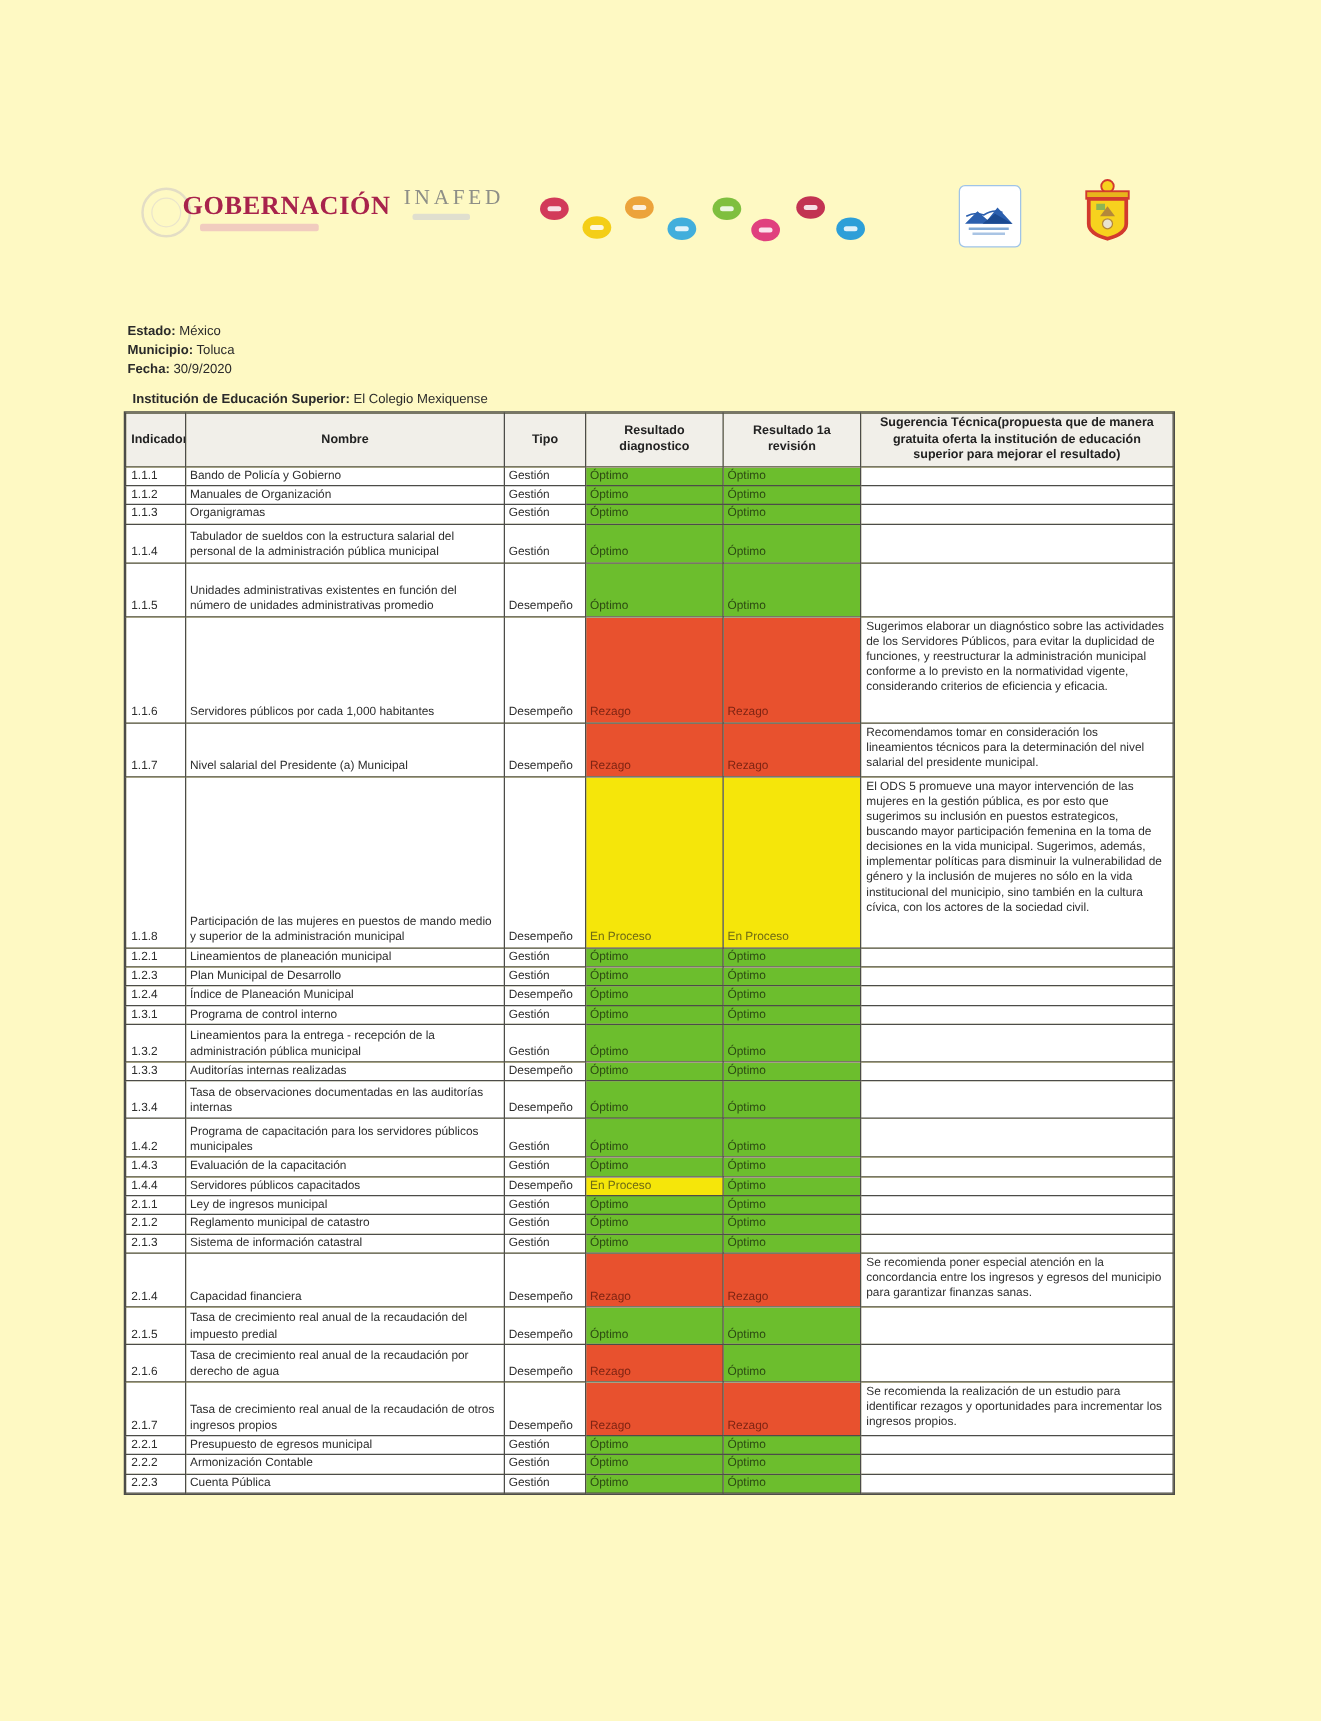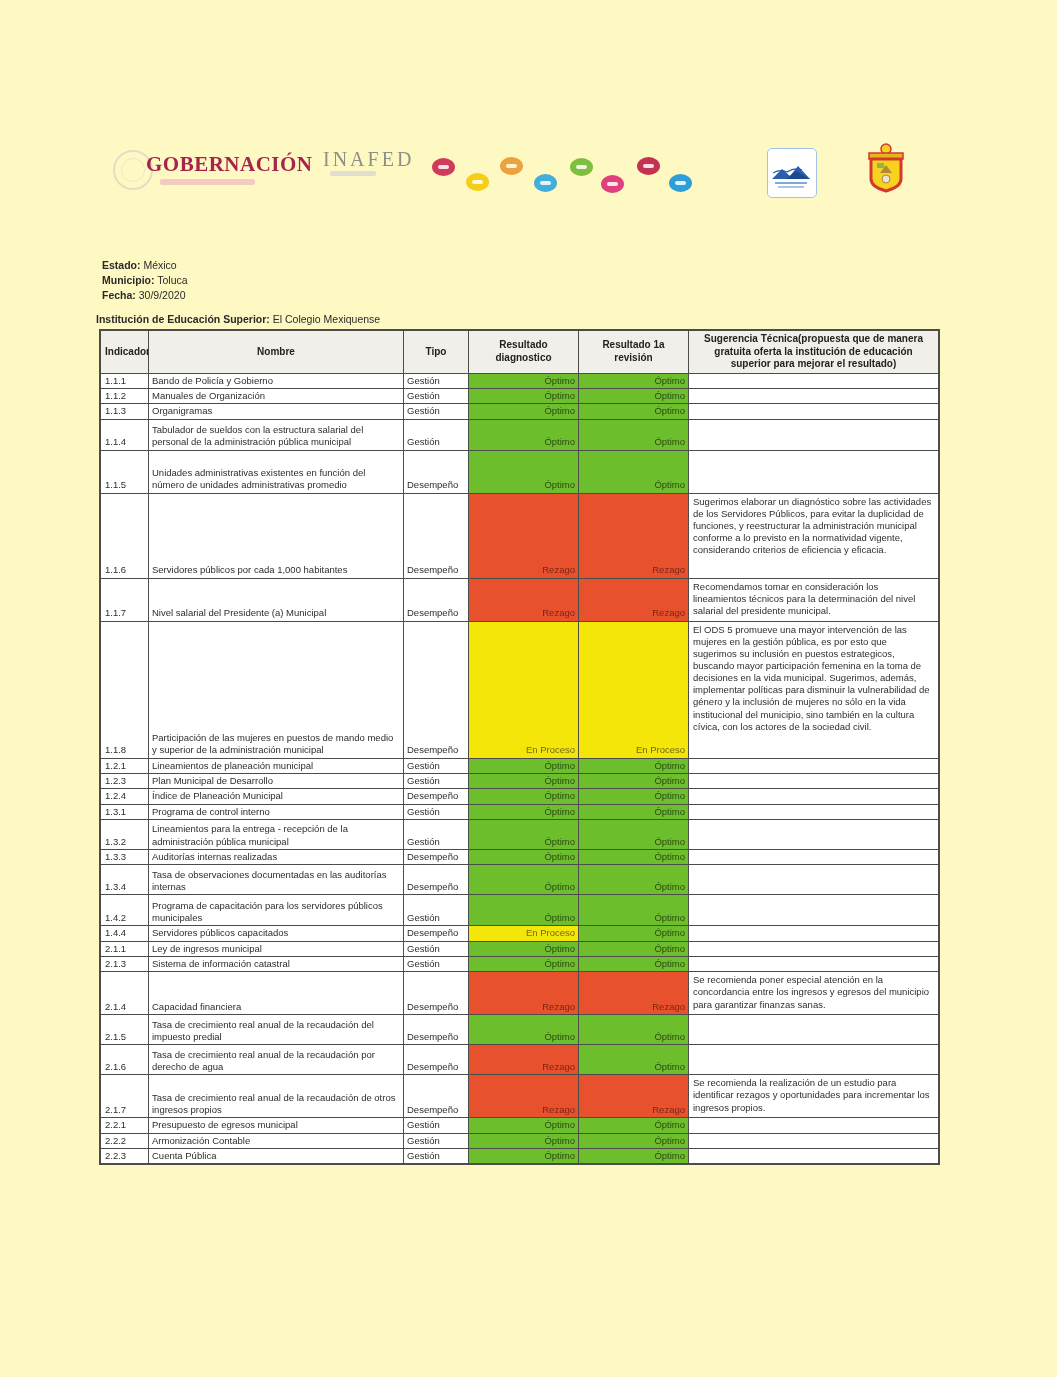--- a/index.html
+++ b/index.html
@@ -21,21 +21,21 @@
     position:absolute;left:146px;top:152px;
     font-family:"Liberation Serif",serif;font-weight:bold;font-size:21px;
     color:#a8234c;letter-spacing:.5px;
   }
   .gob-sub{
     position:absolute;left:160px;top:179px;width:95px;height:6px;
     background:#e7a9bc;opacity:.55;border-radius:2px;filter:blur(.4px);
   }
   .inafed-text{
     position:absolute;left:323px;top:148px;
-    font-family:"Liberation Serif",serif;font-size:20px;color:#8e8f87;letter-spacing:3px;
+    font-family:"Liberation Serif",serif;font-size:17px;color:#8e8f87;letter-spacing:3px;
   }
   .inafed-sub{
     position:absolute;left:330px;top:171px;width:46px;height:5px;
     background:#d9d9d2;opacity:.8;border-radius:2px;filter:blur(.4px);
   }
   .sdg-wrap{position:absolute;left:0;top:0;}
   .sdg{
     position:absolute;width:23px;height:18px;border-radius:50%;
   }
   .sdg::after{
@@ -51,37 +51,37 @@
   .doc-title{
     position:absolute;left:99px;top:194px;font-size:17.5px;font-weight:bold;color:#1c1c1c;
     letter-spacing:.1px;
   }
   .report-subtitle{
     position:absolute;left:100px;top:240px;width:838px;text-align:center;
     font-size:10.5px;font-weight:bold;color:#2a2a2a;
   }
   .meta{position:absolute;left:102px;top:258px;font-size:10.5px;line-height:15px;color:#2a2a2a;}
   .meta b{font-weight:bold;}
-  .inst-line{position:absolute;left:96px;top:313px;font-size:10.5px;color:#2a2a2a;text-align:center;}
+  .inst-line{position:absolute;left:106px;top:313px;font-size:10.5px;color:#2a2a2a;text-align:center;}
   .inst-line b{font-weight:bold;}
   
   .tbl-wrap{position:absolute;left:100px;top:330px;}
   table{border-collapse:collapse;table-layout:fixed;width:838px;}
   th,td{border:1px solid #4c4c48;overflow:hidden;}
   thead tr{height:40px;}
   th{
     background:#f1efe9;font-size:10px;font-weight:bold;color:#222;
     text-align:center;vertical-align:middle;padding:2px 4px;line-height:1.25;
   }
   td{
     font-size:9.5px;color:#2d2d2d;padding:1px 3px;vertical-align:bottom;line-height:1.3;
     background:#fff;
   }
   td.ind{padding-left:4px;}
-  td.status{text-align:right;font-size:9.5px;}
+  td.status{text-align:left;font-size:9.5px;}
   td.sug{vertical-align:top;padding:2px 5px 2px 4px;line-height:1.28;font-size:9.5px;color:#2f2f2f;}
   table{outline:1px solid #4c4c48;}
 </style>
 </head>
 <body>
 
 <div class="page">
 
   <div class="logo-row">
     <div class="eagle"></div>
@@ -275,37 +275,53 @@
             <td class="sug"></td>
           </tr>
           <tr style="height: 31px;">
             <td class="ind">1.4.2</td>
             <td class="nom">Programa de capacitación para los servidores públicos municipales</td>
             <td class="tipo">Gestión</td>
             <td class="status" style="background: rgb(108, 190, 45); color: rgb(44, 74, 18);">Óptimo</td>
             <td class="status" style="background: rgb(108, 190, 45); color: rgb(44, 74, 18);">Óptimo</td>
             <td class="sug"></td>
           </tr>
+          <tr style="height: 14px;">
+            <td class="ind">1.4.3</td>
+            <td class="nom">Evaluación de la capacitación</td>
+            <td class="tipo">Gestión</td>
+            <td class="status" style="background: rgb(108, 190, 45); color: rgb(44, 74, 18);">Óptimo</td>
+            <td class="status" style="background: rgb(108, 190, 45); color: rgb(44, 74, 18);">Óptimo</td>
+            <td class="sug"></td>
+          </tr>
           <tr style="height: 14px; margin-left: 24px;">
             <td class="ind">1.4.4</td>
             <td class="nom">Servidores públicos capacitados</td>
             <td class="tipo">Desempeño</td>
             <td class="status" style="background: rgb(245, 230, 10); color: rgb(110, 106, 20);">En Proceso</td>
             <td class="status" style="background: rgb(108, 190, 45); color: rgb(44, 74, 18);">Óptimo</td>
             <td class="sug"></td>
           </tr>
           <tr style="height: 14px;">
             <td class="ind">2.1.1</td>
             <td class="nom">Ley de ingresos municipal</td>
             <td class="tipo">Gestión</td>
             <td class="status" style="background: rgb(108, 190, 45); color: rgb(44, 74, 18);">Óptimo</td>
             <td class="status" style="background: rgb(108, 190, 45); color: rgb(44, 74, 18);">Óptimo</td>
             <td class="sug"></td>
           </tr>
           <tr style="height: 14px;">
+            <td class="ind">2.1.2</td>
+            <td class="nom">Reglamento municipal de catastro</td>
+            <td class="tipo">Gestión</td>
+            <td class="status" style="background: rgb(108, 190, 45); color: rgb(44, 74, 18);">Óptimo</td>
+            <td class="status" style="background: rgb(108, 190, 45); color: rgb(44, 74, 18);">Óptimo</td>
+            <td class="sug"></td>
+          </tr>
+          <tr style="height: 14px;">
             <td class="ind">2.1.3</td>
             <td class="nom">Sistema de información catastral</td>
             <td class="tipo">Gestión</td>
             <td class="status" style="background: rgb(108, 190, 45); color: rgb(44, 74, 18);">Óptimo</td>
             <td class="status" style="background: rgb(108, 190, 45); color: rgb(44, 74, 18);">Óptimo</td>
             <td class="sug"></td>
           </tr>
           <tr style="height: 43px;">
             <td class="ind">2.1.4</td>
             <td class="nom">Capacidad financiera</td>

